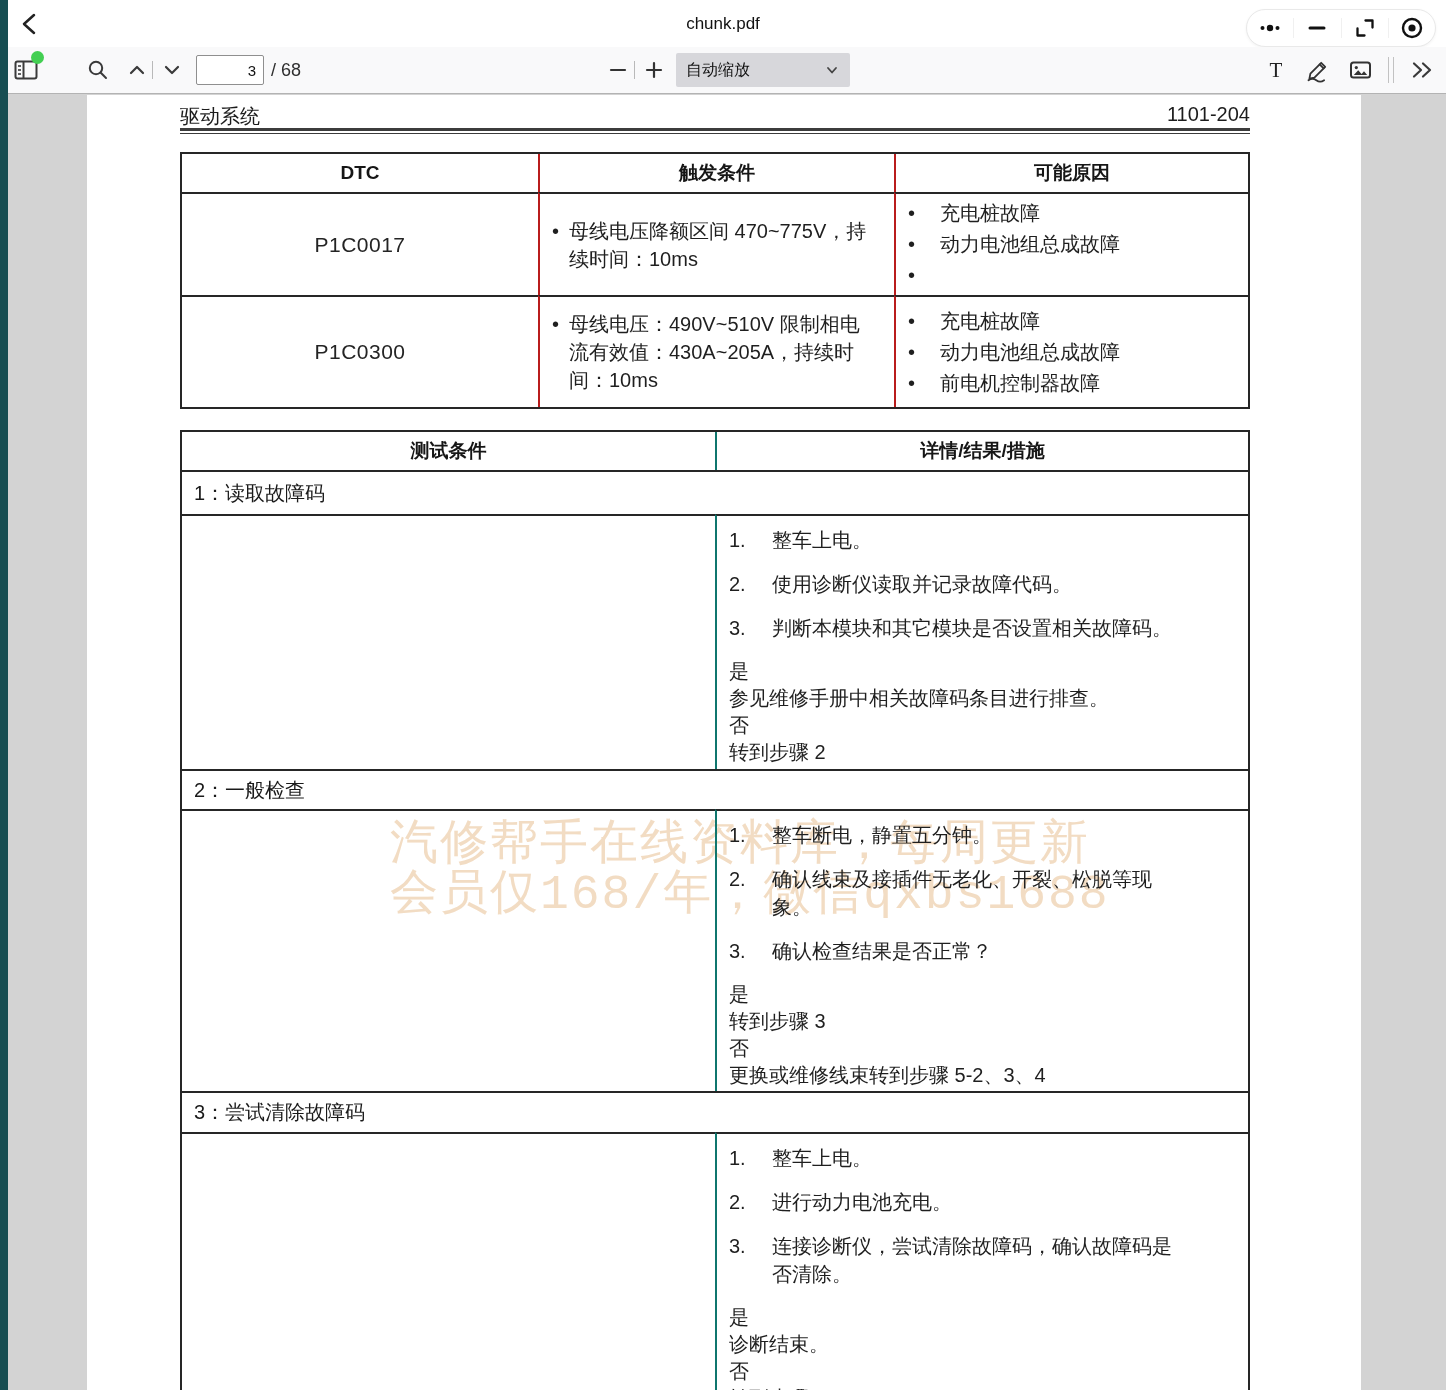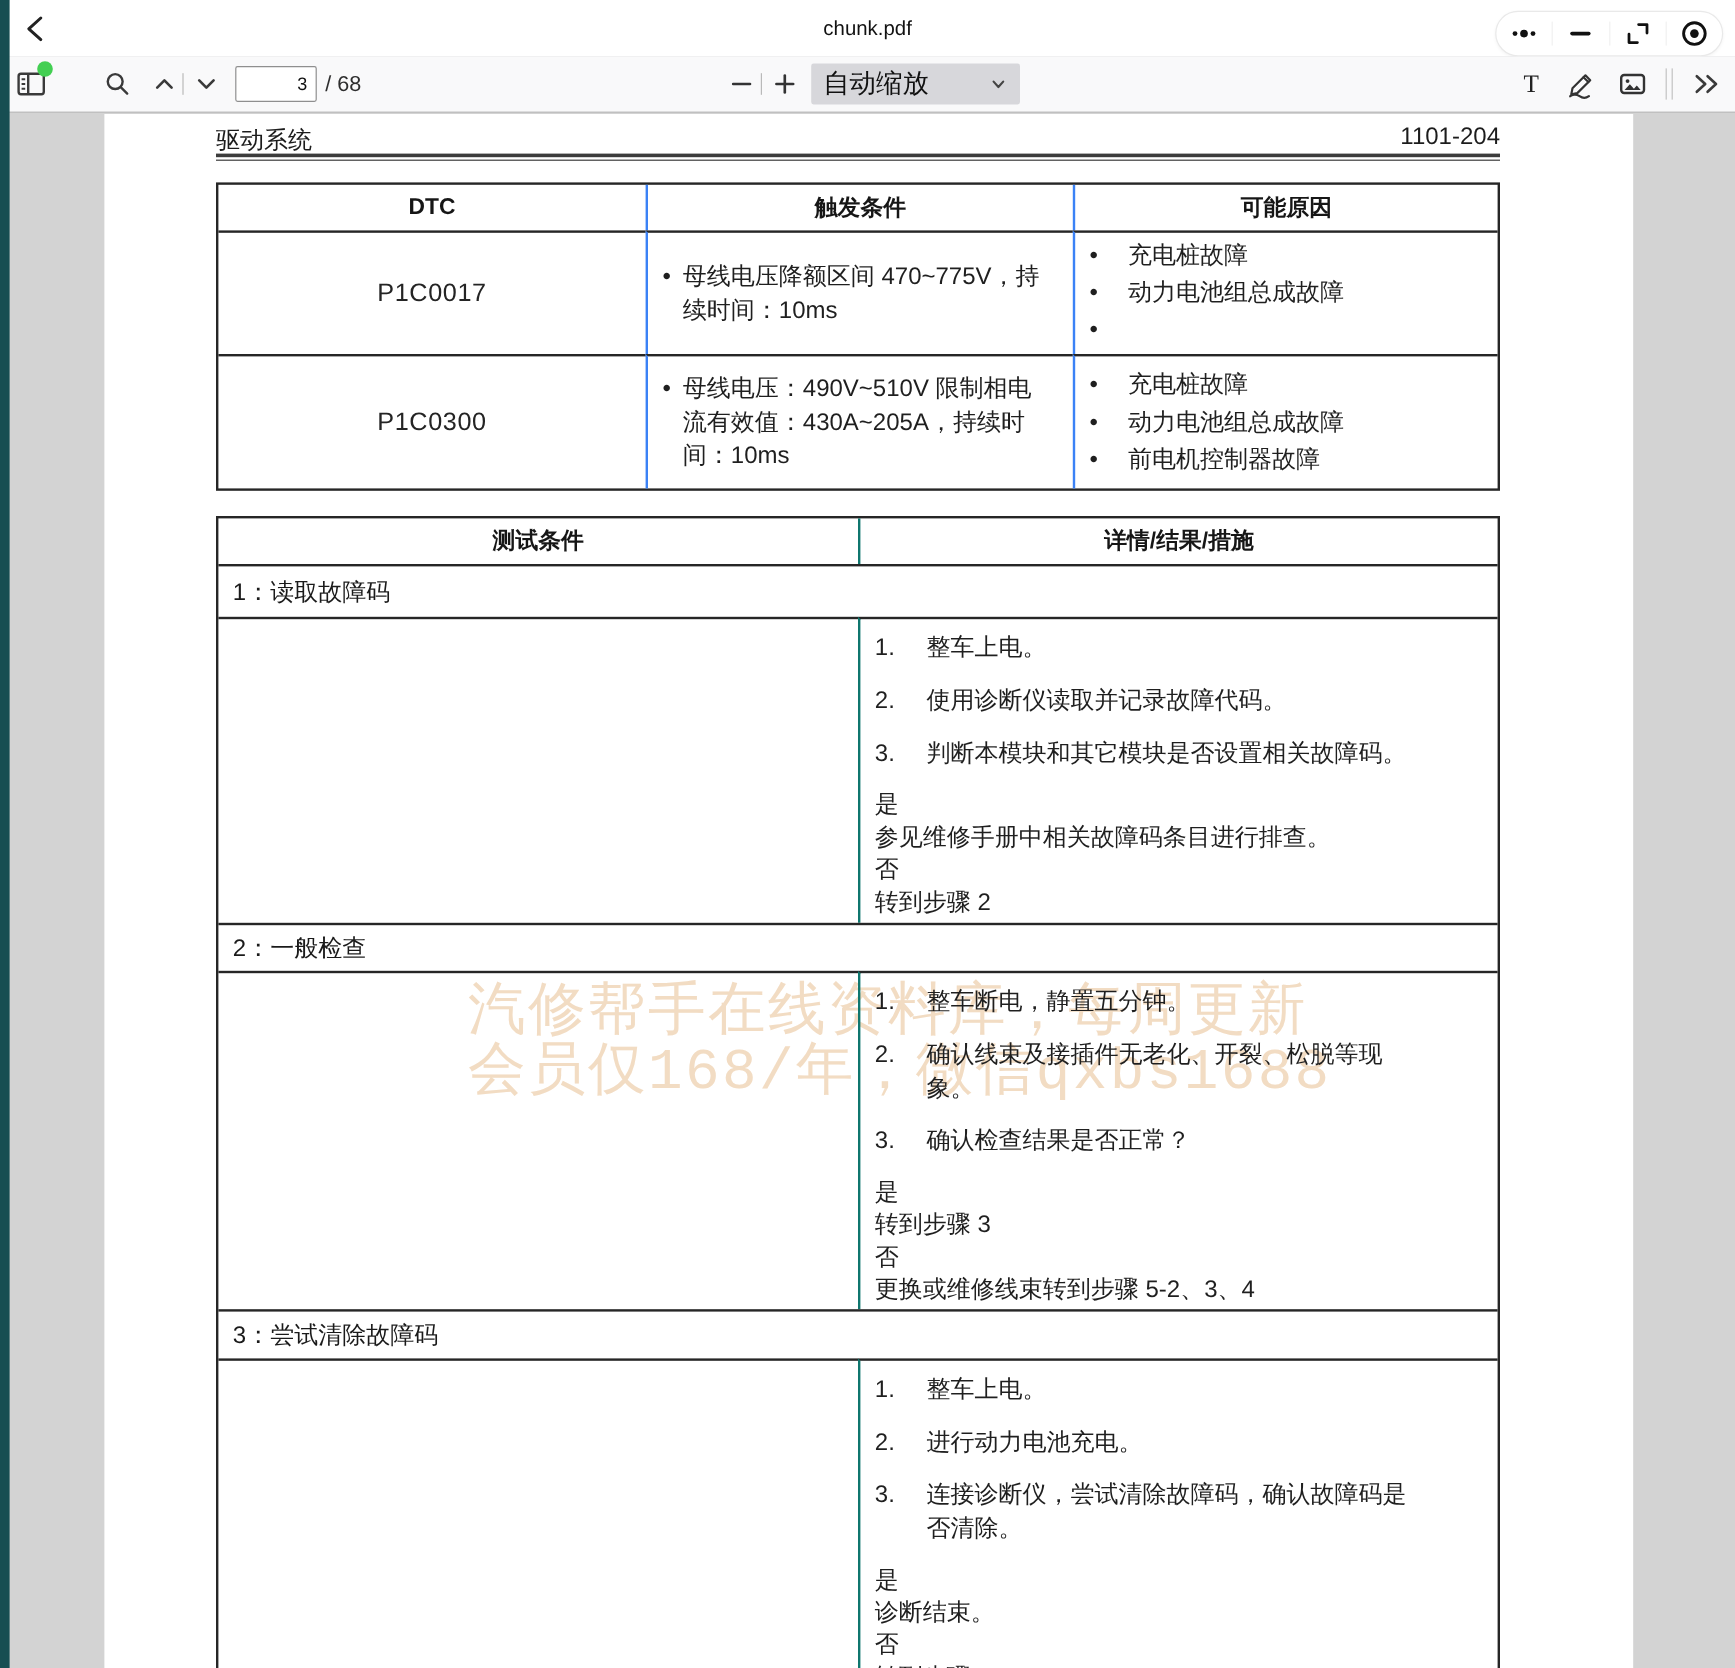--- a/index.html
+++ b/index.html
@@ -29,40 +29,40 @@
   .green-dot { position:absolute; right:-4px; top:-5px; width:13px; height:13px; border-radius:50%; background:#43cf52; }
   .search-btn { left:84px; }
   .prev-btn { left:123px; }
   .updown-div { position:absolute; left:152px; top:14px; width:1px; height:18px; background:#b9b9b9; }
   .next-btn { left:158px; }
   .page-input { position:absolute; left:196px; top:8px; width:68px; height:30px; border:1px solid #8f8f8f; border-radius:2px; background:#fff; font-family:inherit; font-size:15px; color:#111; text-align:right; padding-right:7px; }
   .page-total { position:absolute; left:271px; top:0; height:46px; display:flex; align-items:center; font-size:18px; color:#2e2e2e; }
   .zoomout-btn { left:604px; }
   .zoom-div { position:absolute; left:634px; top:14px; width:1px; height:18px; background:#b9b9b9; }
   .zoomin-btn { left:640px; }
-  .zoom-select { position:absolute; left:676px; top:6px; width:174px; height:34px; background:#d7d7db; border-radius:2px; display:flex; align-items:center; padding:0 10px; font-size:22px; color:#111; cursor:pointer; }
+  .zoom-select { position:absolute; left:676px; top:6px; width:174px; height:34px; background:#d7d7db; border-radius:2px; display:flex; align-items:center; padding:0 10px; font-size:16px; color:#111; cursor:pointer; }
   .zoom-select .chev { margin-left:auto; }
   .tb-right { position:absolute; right:10px; top:0; height:46px; display:flex; align-items:center; gap:14px; }
   .tb-right .tbr-btn { width:28px; height:28px; display:flex; align-items:center; justify-content:center; cursor:pointer; position:relative; }
   .t-glyph { font-family:"Liberation Serif","DejaVu Serif",serif; font-size:21px; font-weight:500; color:#222; }
   .dbl-div { display:flex; gap:4px; height:26px; align-items:stretch; }
   .dbl-div i { width:1px; background:#c2c2c2; }
 
   
   .content { position:absolute; left:8px; top:95px; width:1438px; height:1295px; background:#d3d3d3; overflow:hidden; }
   .pdf-page { position:absolute; left:79px; top:0; width:1274px; height:1500px; background:#ffffff; }
 
   .doc-header { position:absolute; left:93px; top:8px; width:1070px; display:flex; justify-content:space-between; font-size:20px; font-weight:500; color:#1c1c1c; }
   .doc-rule { position:absolute; left:93px; top:33px; width:1070px; height:6px; border-top:3px solid #3c3c3c; border-bottom:1px solid #3c3c3c; }
 
   .wm { position:absolute; left:303px; top:725px; color:#f2dcc3; font-size:48px; letter-spacing:2px; line-height:50px; white-space:nowrap;font-family:Liberation Mono, monospace; }
 
   
   .t1 { position:absolute; left:93px; top:57px; width:1070px; display:grid; grid-template-columns:356px 356px 1fr; grid-template-rows:38px 103px 112px; border:2px solid #262626; background:transparent; }
-  .t1 > div { border-left:2px solid #3b82f6; border-top:2px solid #262626; }
+  .t1 > div { border-left:2px solid #b91c1c; border-top:2px solid #262626; }
   .t1 > .fc { border-left:none; }
   .t1 > .hr { border-top:none; }
   .th { display:flex; align-items:center; justify-content:center; font-weight:700; font-size:19px; color:#161616; }
   .code-cell { display:flex; align-items:center; justify-content:center; font-size:21px; letter-spacing:.5px; color:#242424; }
   .list-cell { display:flex; flex-direction:column; justify-content:center; padding:6px 8px 6px 12px; font-size:20px; line-height:28px; color:#1f1f1f; }
   .cause-cell { line-height:31px; }
   .bi { display:flex; }
   .bi .bm { flex:0 0 17px; }
   .trigger-cell .bt { flex:0 0 300px; max-width:300px; }
   .cause-cell .bt { flex:1;margin-left:15px; }

